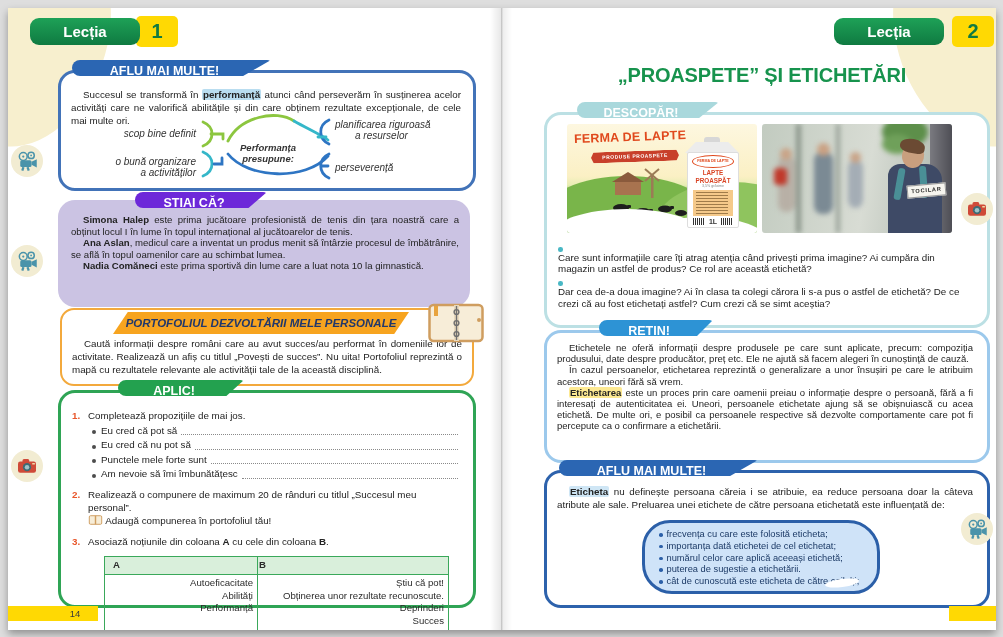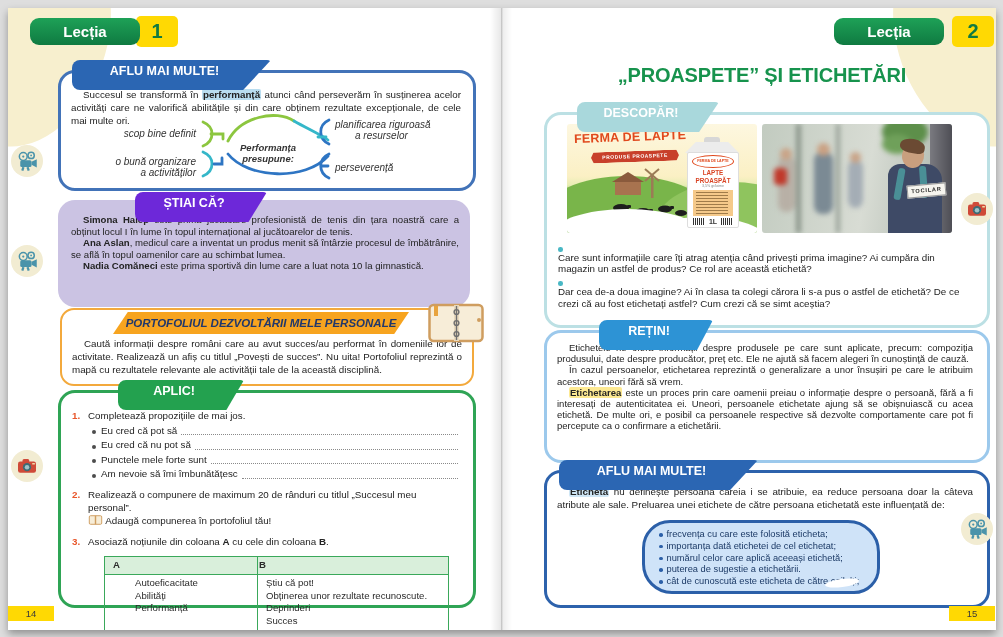--- a/index.html
+++ b/index.html
@@ -9,41 +9,41 @@
   .page-left{left:0;}
   .page-right{left:494px;}
   .page-left::after{content:'';position:absolute;right:0;top:0;width:12px;height:100%;background:linear-gradient(270deg,rgba(0,0,0,.10),rgba(0,0,0,0));}
   .page-right::after{content:'';position:absolute;left:0;top:0;width:10px;height:100%;background:linear-gradient(90deg,rgba(0,0,0,.08),rgba(0,0,0,0));}
   .blob{position:absolute;background:#f7efce;border-radius:50%;}
   .blob-tl{left:-52px;top:-78px;width:150px;height:220px;transform:rotate(20deg);}
   .blob-tr{right:-52px;top:-78px;width:150px;height:220px;transform:rotate(-20deg);}
   .lesson-banner{position:absolute;width:110px;height:27px;background:linear-gradient(180deg,#1ea157,#0f7a41);border-radius:9px;color:#fff;font-size:15px;font-weight:bold;text-align:center;line-height:27px;z-index:3;}
   .lesson-num{position:absolute;width:42px;height:31px;background:#ffd903;border-radius:5px;color:#117a42;font-size:20px;font-weight:bold;text-align:center;line-height:31px;z-index:2;}
   .box{position:absolute;background:#fff;border-radius:17px;}
-  .tab{position:absolute;height:30px;line-height:22px;color:#fff;font-weight:bold;font-size:12.5px;text-align:center;padding-right:14px;clip-path:polygon(0 0,100% 0,86% 100%,0 100%);border-radius:8px 4px 0 8px;z-index:4;}
+  .tab{position:absolute;height:16px;line-height:22px;color:#fff;font-weight:bold;font-size:12.5px;text-align:center;padding-right:14px;clip-path:polygon(0 0,100% 0,86% 100%,0 100%);border-radius:8px 4px 0 8px;z-index:4;}
   .bodytext{position:absolute;font-size:9.8px;line-height:1.32;color:#232323;text-align:justify;}
   .bodytext p{margin:0;text-indent:12px;}
   .b{font-weight:bold;}
   .hl-blue{background:#b9ddf0;border-radius:2px;padding:0 1px;font-weight:bold;}
   .hl-lblue{background:#cfe6f5;border-radius:2px;padding:0 1px;font-weight:bold;}
   .hl-yellow{background:#fde992;border-radius:2px;padding:0 1px;font-weight:bold;}
   .side-icon{position:absolute;width:32px;height:32px;border-radius:50%;background:#f2ecd2;display:flex;align-items:center;justify-content:center;z-index:5;}
   .side-icon svg{width:24px;height:24px;}
-  .pagenum{position:absolute;top:598px;width:46px;height:15px;background:#ffd903;color:#3a3a3a;font-size:9.5px;font-weight:normal;text-align:center;line-height:15px;z-index:6;}
+  .pagenum{position:absolute;top:598px;width:46px;height:15px;background:#ffd903;color:#3a3a3a;font-size:9.5px;font-weight:normal;text-align:center;line-height:15px;z-index:6;padding-left:44px;}
   
   .num{color:#e8562a;font-weight:bold;width:16px;flex:none;}
   .item{display:flex;margin-top:8px;}
   .itext{flex:1;}
   .fillin{display:flex;align-items:flex-end;margin:2.5px 0 0 20px;height:12px;}
   .fdot{width:4px;height:4px;border-radius:50%;background:#4c4c4c;margin:0 5px 3px 0;flex:none;}
   .leader{flex:1;border-bottom:1.5px dotted #8a8a8a;margin:0 2px 2px 4px;}
   .assoc-table{border-collapse:collapse;margin:7px 0 0 32px;font-size:9.6px;color:#2b2b2b;}
   .assoc-table th,.assoc-table td{border:1.6px solid #3aa85a;}
   .assoc-table th{background:#d9efdb;font-weight:bold;height:15px;}
-  .assoc-table td{vertical-align:top;padding:2px 4px 3px 8px;line-height:1.35;}
+  .assoc-table td{vertical-align:top;padding:2px 4px 3px 8px;line-height:1.35;text-align:right;}
   .col-a{width:118px;padding-left:30px !important;}
   .col-b{width:178px;}
   .port-banner{position:absolute;height:22px;line-height:22px;background:#f7a41f;clip-path:polygon(5% 0,100% 0,95% 100%,0 100%);color:#21386b;font-weight:bold;font-style:italic;font-size:11.5px;text-align:center;z-index:4;}
   
   .rtitle{position:absolute;left:40px;top:56px;width:440px;text-align:center;color:#17934d;font-size:20px;font-weight:bold;letter-spacing:-.2px;}
   .photo{position:absolute;top:116px;width:190px;height:109px;border-radius:3px;overflow:hidden;}
   .q{display:flex;margin-top:2px;flex-direction:column;}
   .qdot{width:4.5px;height:4.5px;border-radius:50%;background:#49b8c5;margin:4px 5px 0 0;flex:none;}
   .bubble{position:absolute;left:140px;top:512px;width:232px;height:68px;background:#cfe3f8;border:3px solid #2b5fa8;border-radius:28px 32px 26px 30px;z-index:4;}
   .bubble-list{margin:6px 0 0 14px;}

